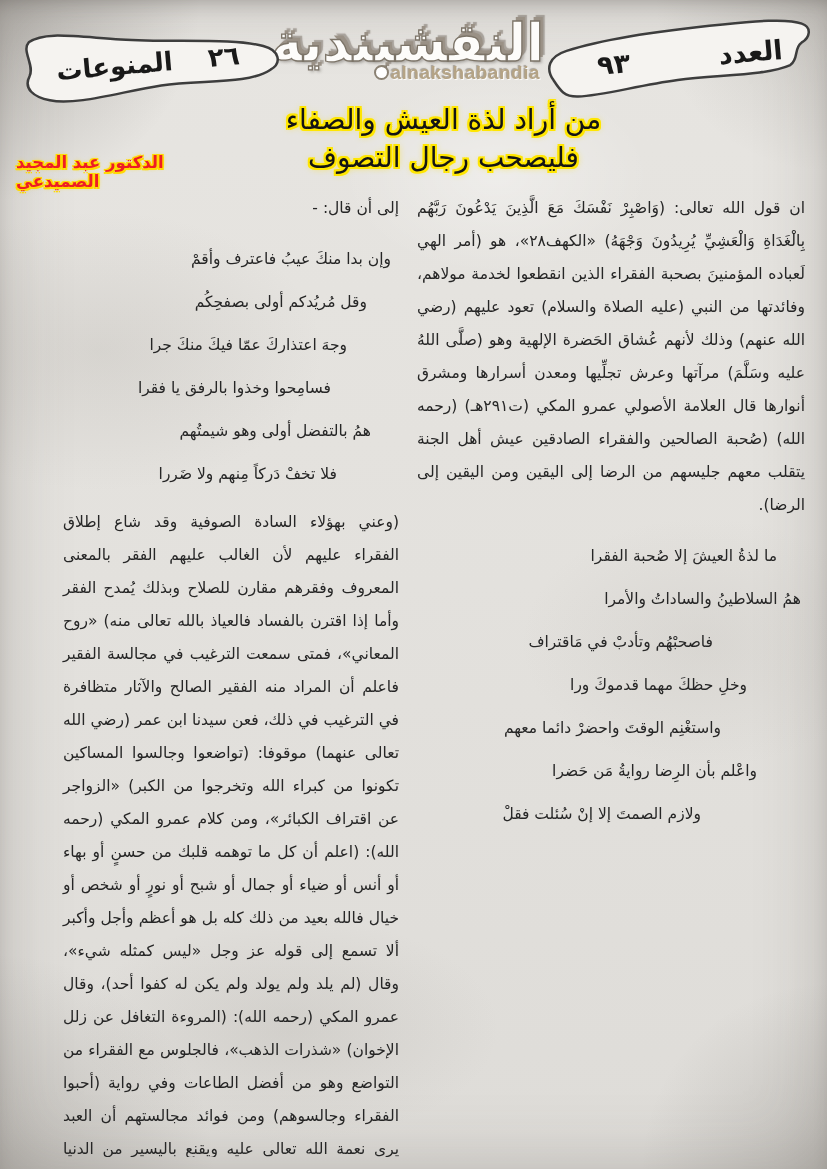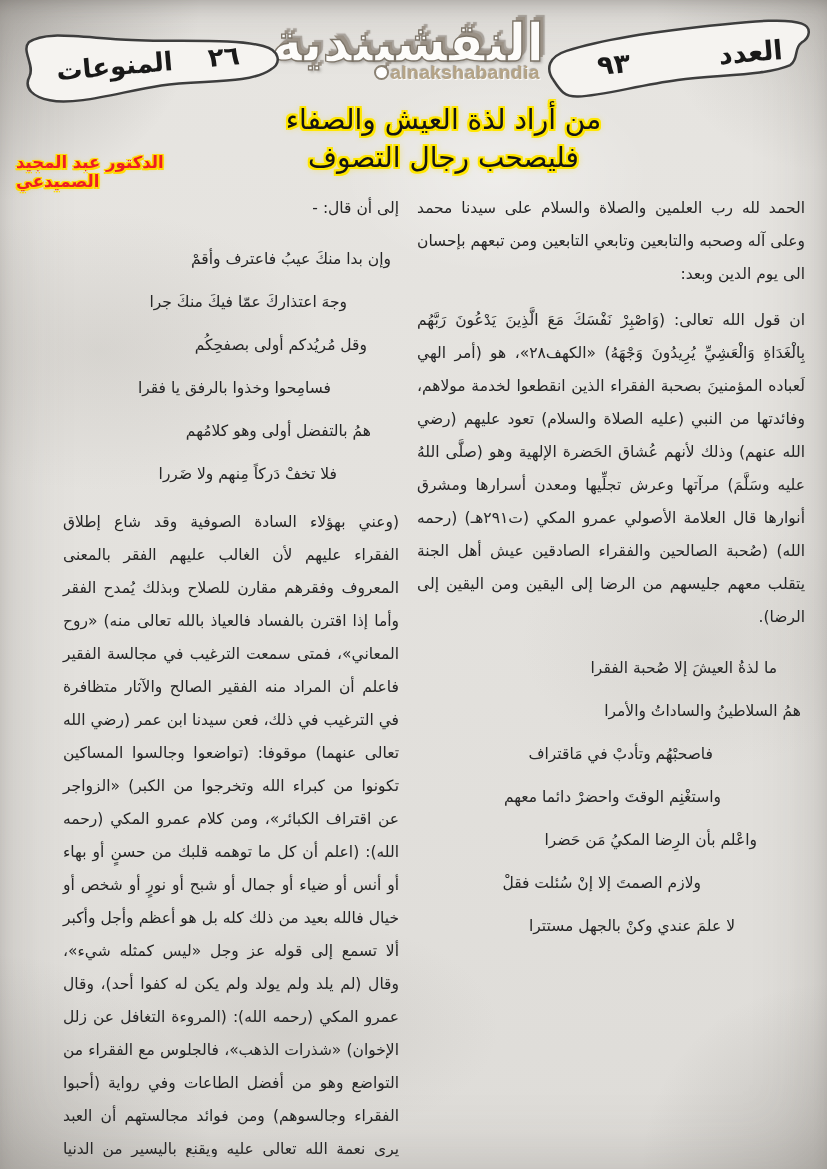--- a/index.html
+++ b/index.html
@@ -103,40 +103,39 @@
   <div class="title">
     <div>من أراد لذة العيش والصفاء</div>
     <div>فليصحب رجال التصوف</div>
   </div>
 
   <div class="author">الدكتور عبد المجيد الصميدعي</div>
 
   <main class="columns">
 
     <section class="col col-right">
-      <p>الحمد لله رب العلمين والصلاة والسلام على سيدنا محمد وعلى آله وصحبه والتابعين وتابعي التابعين ومن تبعهم بإحسان الى يوم الدين وبعد:</p>
       <p>ان قول الله تعالى: (وَاصْبِرْ نَفْسَكَ مَعَ الَّذِينَ يَدْعُونَ رَبَّهُم بِالْغَدَاةِ وَالْعَشِيِّ يُرِيدُونَ وَجْهَهُ) «الكهف٢٨»، هو (أمر الهي لَعباده المؤمنينَ بصحبة الفقراء الذين انقطعوا لخدمة مولاهم، وفائدتها من النبي (عليه الصلاة والسلام) تعود عليهم (رضي الله عنهم) وذلك لأنهم عُشاق الحَضرة الإلهية وهو (صلَّى اللهُ عليه وسَلَّمَ) مرآتها وعرش تجلِّيها ومعدن أسرارها ومشرق أنوارها قال العلامة الأصولي عمرو المكي (ت٢٩١هـ) (رحمه الله) (صُحبة الصالحين والفقراء الصادقين عيش أهل الجنة يتقلب معهم جليسهم من الرضا إلى اليقين ومن اليقين إلى الرضا).</p>
       <div class="poem">
         <div class="poem-line" style="padding-right:28px">ما لذةُ العيشَ إلا صُحبة الفقرا</div>
         <div class="poem-line" style="padding-right:4px">همُ السلاطينُ والساداتُ والأمرا</div>
         <div class="poem-line" style="padding-right:92px">فاصحبْهُم وتأدبْ في مَاقتراف</div>
+        <div class="poem-line" style="padding-right:58px">وخلِ حظكَ مهما قدموكَ ورا</div>
         <div class="poem-line" style="padding-right:84px">واستغْنِم الوقتَ واحضرْ دائما معهم</div>
-        <div class="poem-line" style="padding-right:48px">واعْلم بأن الرِضا المكيُ مَن حَضرا</div>
+        <div class="poem-line" style="padding-right:48px">واعْلم بأن الرِضا روايةُ مَن حَضرا</div>
         <div class="poem-line" style="padding-right:104px">ولازم الصمتَ إلا إنْ سُئلت فقلْ</div>
-        <div class="poem-line" style="padding-right:70px">لا علمَ عندي وكنْ بالجهل مستترا</div>
       </div>
     </section>
 
     <section class="col col-left">
       <p>إلى أن قال: -</p>
       <div class="poem">
         <div class="poem-line" style="padding-right:8px">وإن بدا منكَ عيبُ فاعترف وأقمْ</div>
+        <div class="poem-line" style="padding-right:32px">وقل مُريُدكم أولى بصفحِكُم</div>
         <div class="poem-line" style="padding-right:52px">وجهَ اعتذاركَ عمّا فيكَ منكَ جرا</div>
-        <div class="poem-line" style="padding-right:32px">وقل مُريُدكم أولى بصفحِكُم</div>
         <div class="poem-line" style="padding-right:68px">فسامِحوا وخذوا بالرفق يا فقرا</div>
-        <div class="poem-line" style="padding-right:28px">همُ بالتفضل أولى وهو كلامُهم</div>
+        <div class="poem-line" style="padding-right:28px">همُ بالتفضل أولى وهو شيمتُهم</div>
         <div class="poem-line" style="padding-right:62px">فلا تخفْ دَركاً مِنهم ولا ضَررا</div>
       </div>
       <p>(وعني بهؤلاء السادة الصوفية وقد شاع إطلاق الفقراء عليهم لأن الغالب عليهم الفقر بالمعنى المعروف وفقرهم مقارن للصلاح وبذلك يُمدح الفقر وأما إذا اقترن بالفساد فالعياذ بالله تعالى منه) «روح المعاني»، فمتى سمعت الترغيب في مجالسة الفقير فاعلم أن المراد منه الفقير الصالح والآثار متظافرة في الترغيب في ذلك، فعن سيدنا ابن عمر (رضي الله تعالى عنهما) موقوفا: (تواضعوا وجالسوا المساكين تكونوا من كبراء الله وتخرجوا من الكبر) «الزواجر عن اقتراف الكبائر»، ومن كلام عمرو المكي (رحمه الله): (اعلم أن كل ما توهمه قلبك من حسنٍ أو بهاء أو أنس أو ضياء أو جمال أو شبح أو نورٍ أو شخص أو خيال فالله بعيد من ذلك كله بل هو أعظم وأجل وأكبر ألا تسمع إلى قوله عز وجل «ليس كمثله شيء»، وقال (لم يلد ولم يولد ولم يكن له كفوا أحد)، وقال عمرو المكي (رحمه الله): (المروءة التغافل عن زلل الإخوان) «شذرات الذهب»، فالجلوس مع الفقراء من التواضع وهو من أفضل الطاعات وفي رواية (أحبوا الفقراء وجالسوهم) ومن فوائد مجالستهم أن العبد يرى نعمة الله تعالى عليه ويقنع باليسير من الدنيا ويأمن في مجالستهم من المداهنة والتملق، وصلى الله على سيدنا محمد وعلى آله وصحبه وسلم تسليما كثيرا.</p>
     </section>
 
   </main>
 </div>
 
 </body></html>

